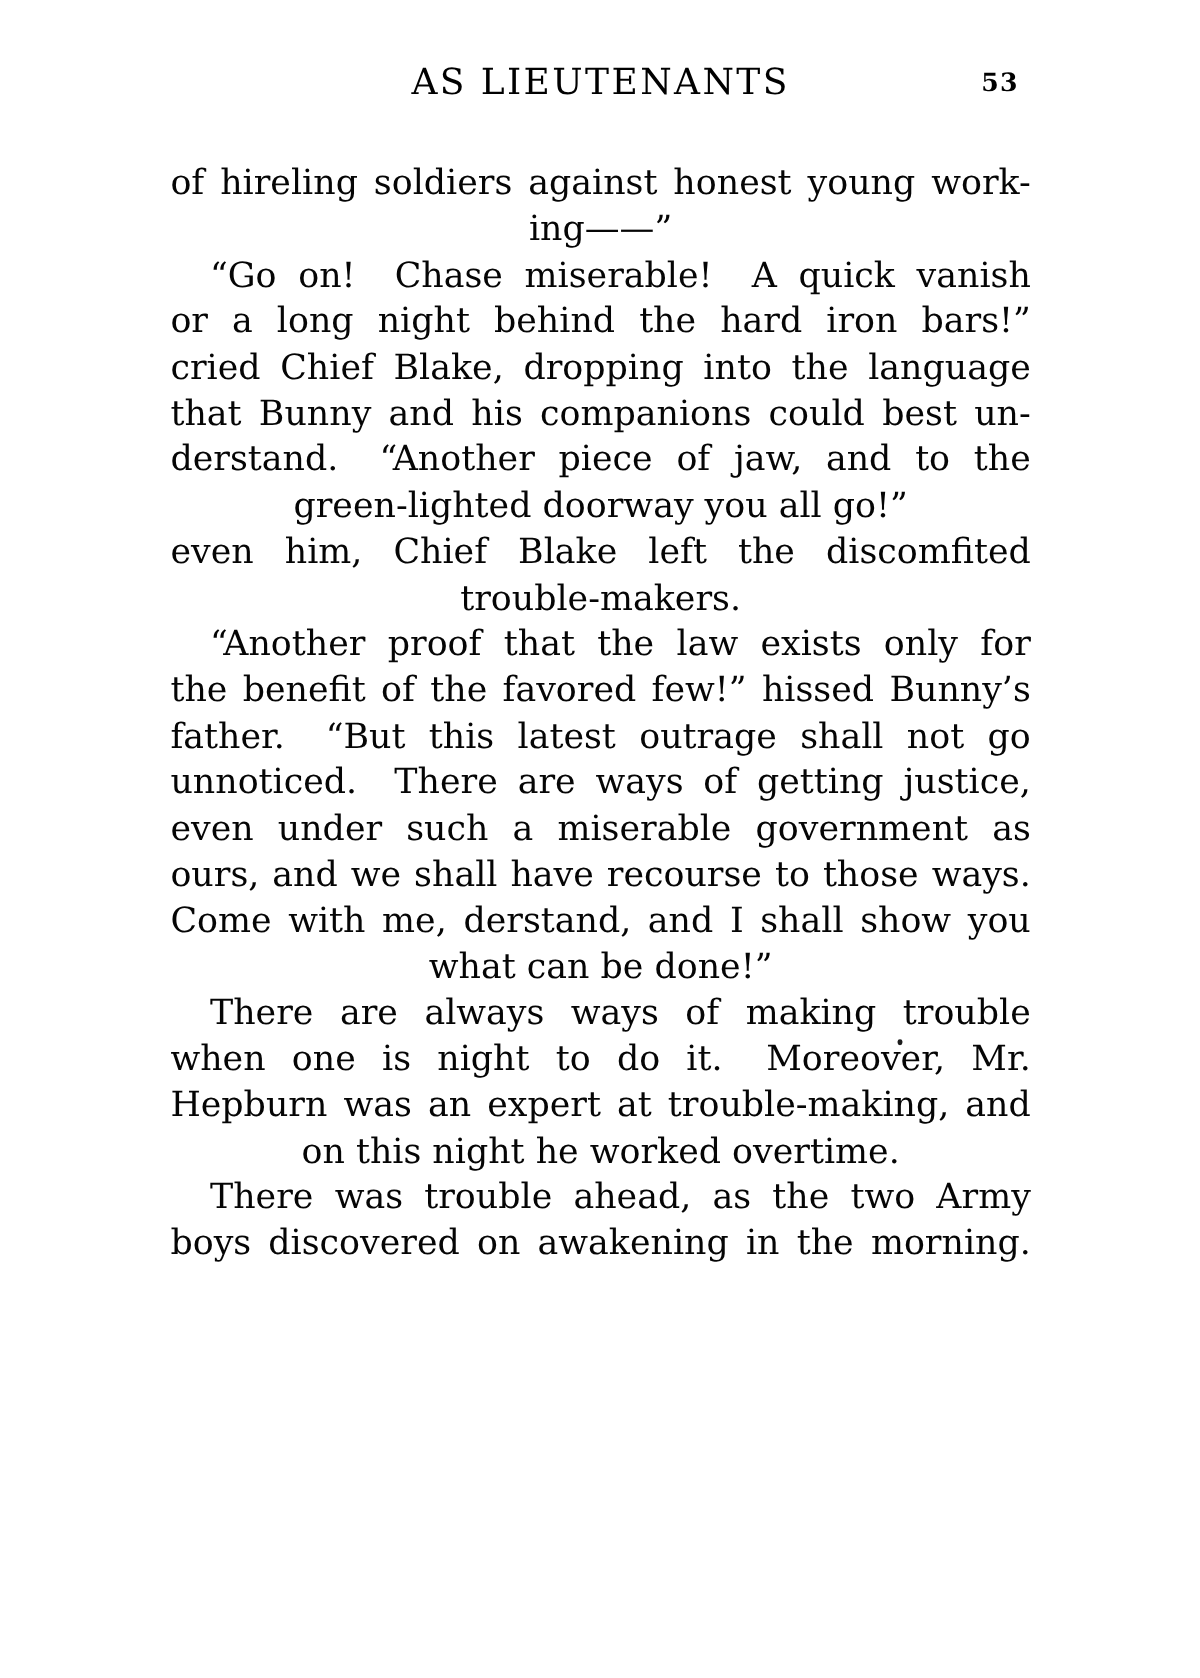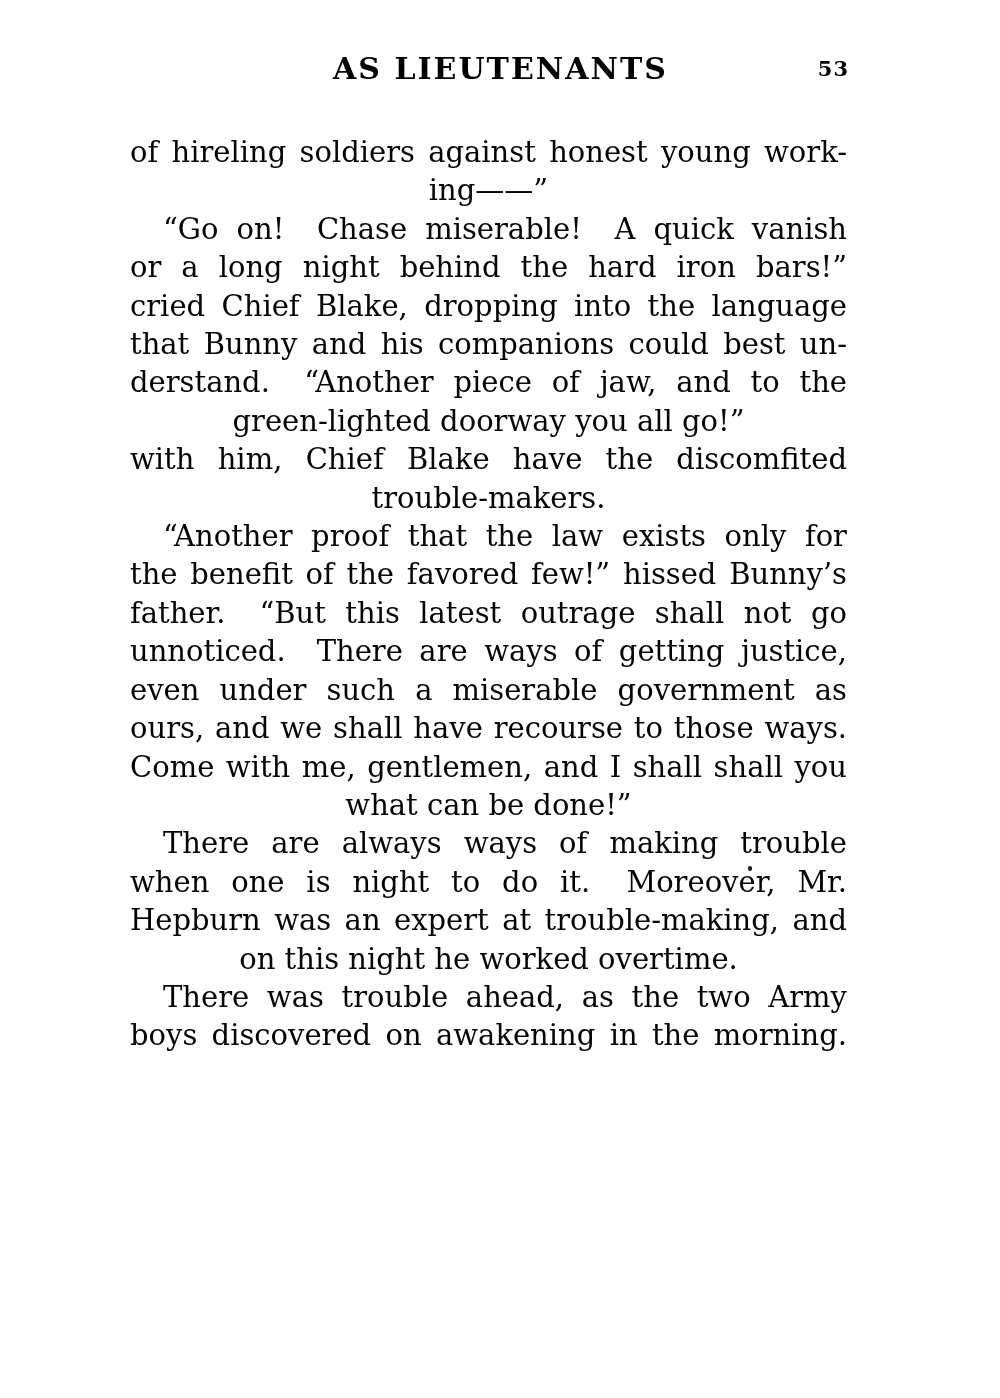--- a/index.html
+++ b/index.html
@@ -22,38 +22,38 @@
   }
   .running-header {
     position: absolute;
     top: 52px;
     left: 142px;
     width: 717px;
     height: 40px;
   }
   .running-title {
     text-align: center;
-    font-weight: bold;
+    font-weight: normal;
     font-size: 30px;
     letter-spacing: 2px;
     line-height: 34px;
   }
   .page-number {
     position: absolute;
     right: 10px;
     top: 0;
     font-weight: bold;
     font-size: 21px;
     line-height: 34px;
     letter-spacing: 1px;
   }
   .text-block {
     position: absolute;
     top: 133px;
-    left: 130px;
+    left: 142px;
     width: 717px;
     font-size: 29px;
     line-height: 38.4px;
     color: #050505;
   }
   .line {
     white-space: pre-wrap;
     text-align: center;
   }
   .line.j {
@@ -84,29 +84,29 @@
 
   <div class="text-block">
       <div class="line j">of hireling soldiers against honest young work-</div>
       <div class="line">ing——”</div>
       <div class="line j indent">“Go on!  Chase miserable!  A quick vanish</div>
       <div class="line j">or a long night behind the hard iron bars!”</div>
       <div class="line j">cried Chief Blake, dropping into the language</div>
       <div class="line j">that Bunny and his companions could best un-</div>
       <div class="line j">derstand.  “Another piece of jaw, and to the</div>
       <div class="line">green-lighted doorway you all go!”</div>
-      <div class="line j">with him, Chief Blake have the discomfited</div>
+      <div class="line j">even him, Chief Blake left the discomfited</div>
       <div class="line">trouble-makers.</div>
       <div class="line j indent">“Another proof that the law exists only for</div>
       <div class="line j">the benefit of the favored few!” hissed Bunny’s</div>
       <div class="line j">father.  “But this latest outrage shall not go</div>
       <div class="line j">unnoticed.  There are ways of getting justice,</div>
       <div class="line j">even under such a miserable government as</div>
       <div class="line j">ours, and we shall have recourse to those ways.</div>
-      <div class="line j">Come with me, gentlemen, and I shall shall you</div>
+      <div class="line j">Come with me, derstand, and I shall show you</div>
       <div class="line">what can be done!”</div>
       <div class="line j indent">There are always ways of making trouble</div>
       <div class="line j">when one is night to do it.  Moreover, Mr.</div>
       <div class="line j">Hepburn was an expert at trouble-making, and</div>
       <div class="line">on this night he worked overtime.</div>
       <div class="line j indent">There was trouble ahead, as the two Army</div>
       <div class="line j">boys discovered on awakening in the morning.</div>
     </div>
 
   <div class="scan-speck"></div>

